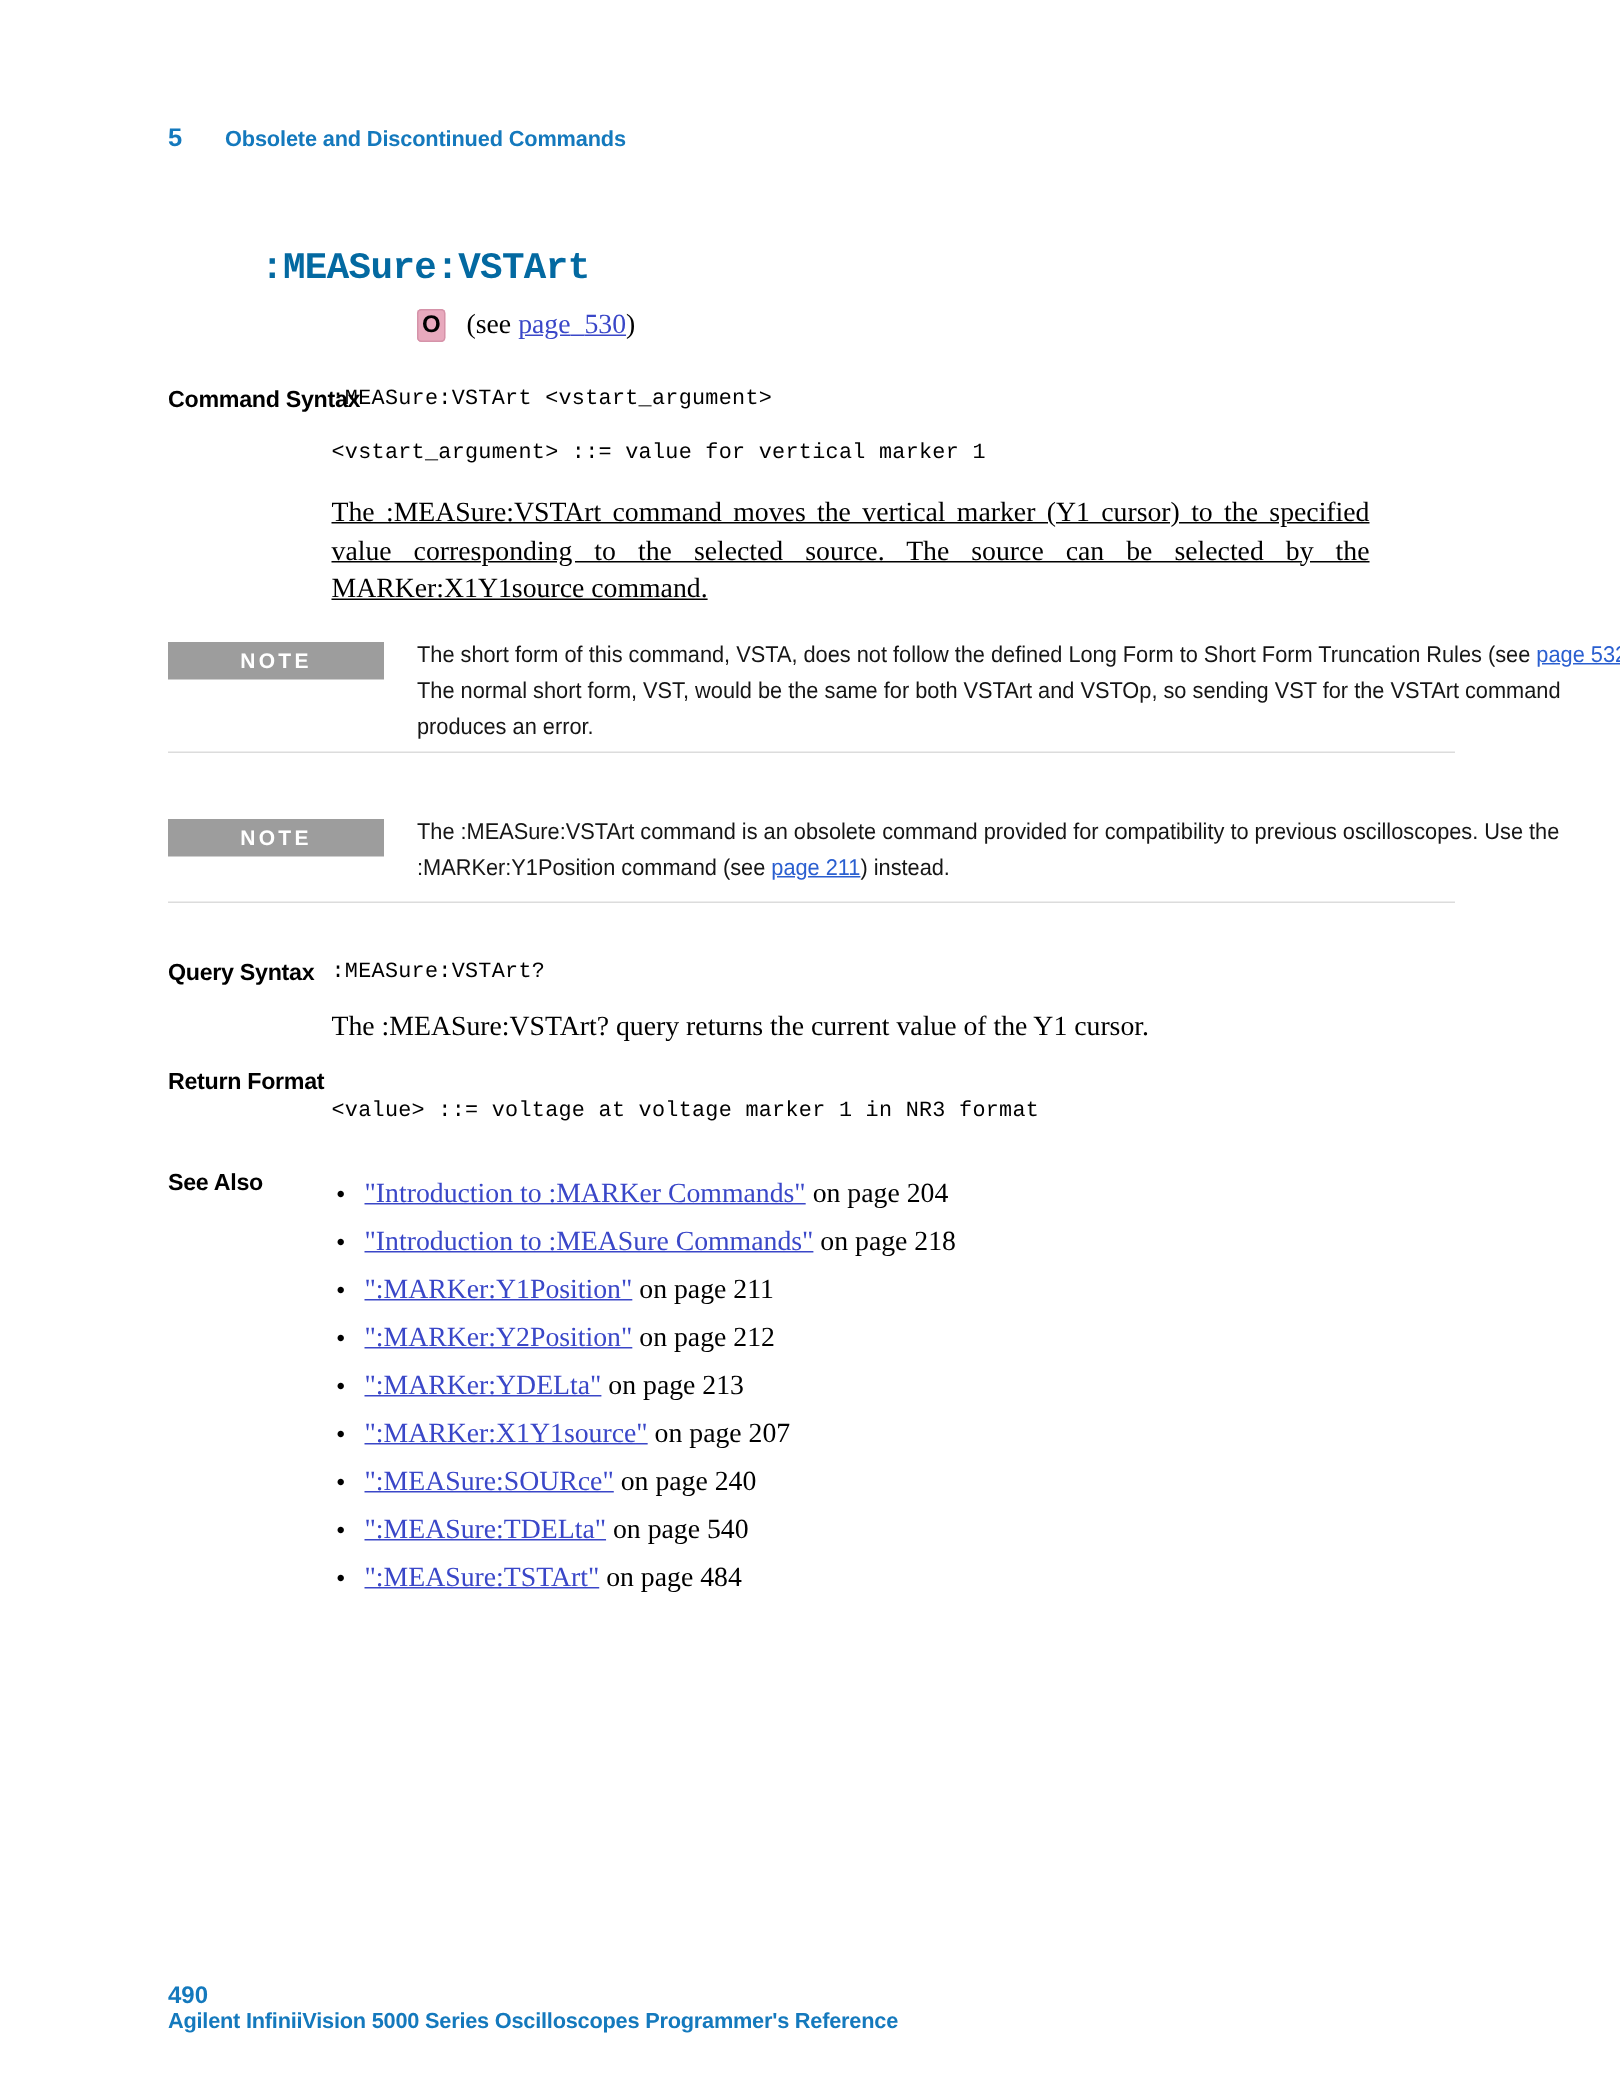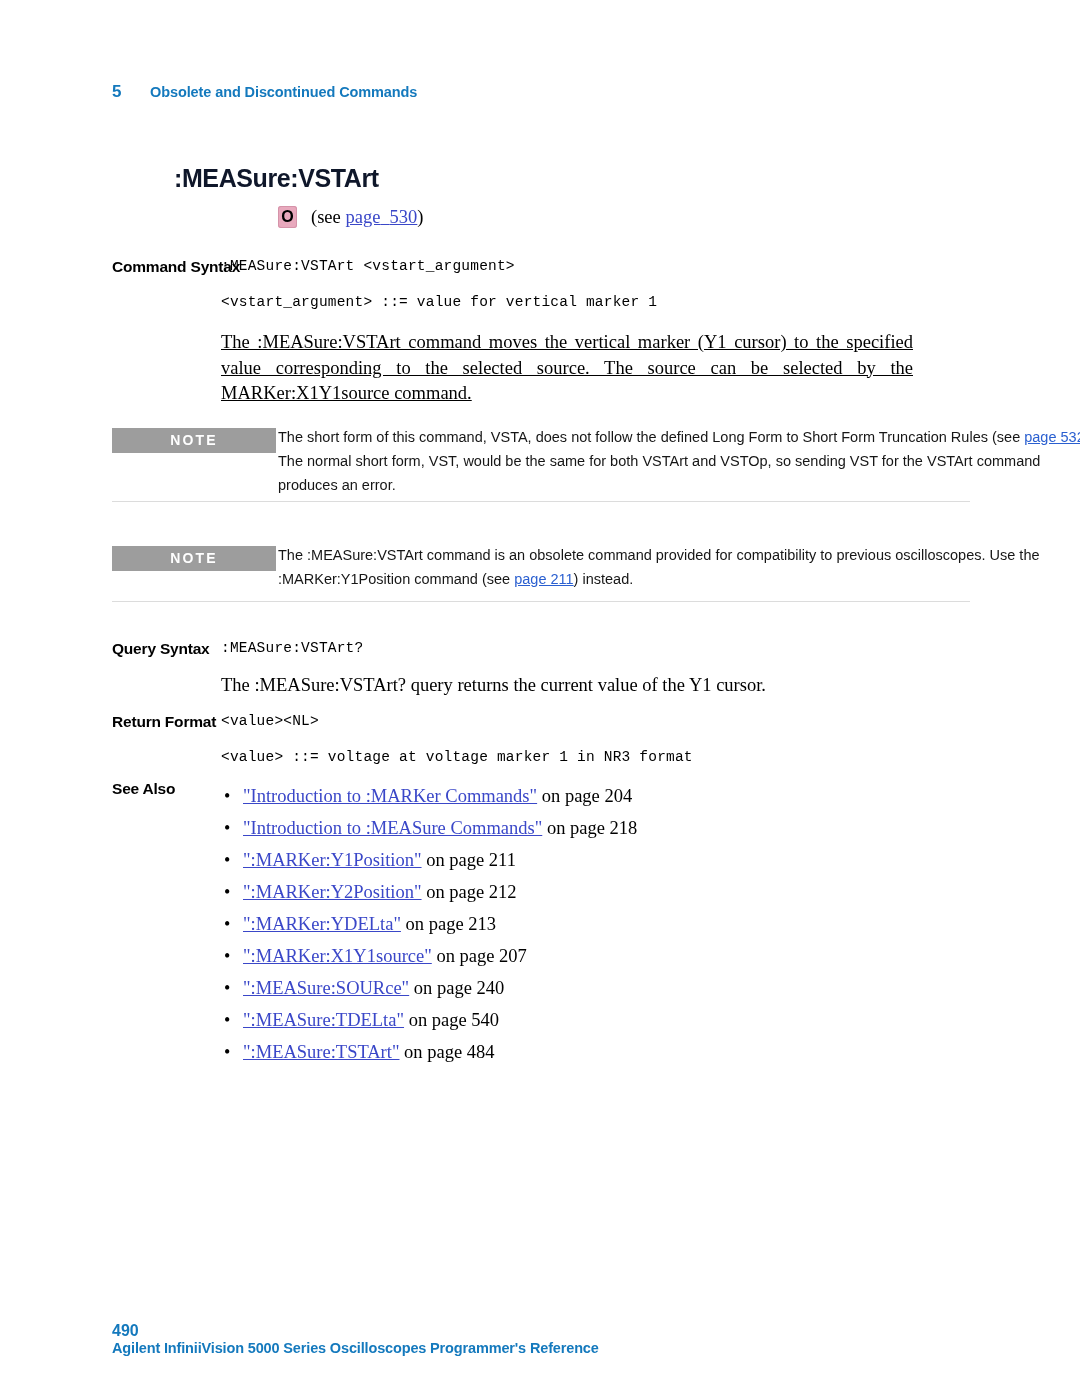--- a/index.html
+++ b/index.html
@@ -34,25 +34,25 @@
   .running-header .chap-title {
     font-size: 14.5px;
     letter-spacing: -0.1px;
   }
 
   
   .cmd-title {
     position: absolute;
     left: 174px;
     top: 164px;
-    font-family: Liberation Sans, sans-serif;
+    font-family: Liberation Mono, monospace;
     font-weight: bold;
     font-size: 25px;
     letter-spacing: -0.4px;
-    color: #0f172a;
+    color: #0369a1;
   }
 
   
   .badge-row {
     position: absolute;
     left: 278px;
     top: 206px;
     display: flex;
     align-items: center;
   }
@@ -120,21 +120,21 @@
   
   .note-block {
     position: absolute;
     left: 112px;
     width: 858px;
   }
   .note-badge {
     position: absolute;
     left: 0;
     top: 3px;
-    width: 164px;
+    width: 144px;
     height: 25px;
     background: #9d9d9d;
     color: #ffffff;
     font-family: "Liberation Sans", sans-serif;
     font-weight: bold;
     font-size: 14px;
     letter-spacing: 2.2px;
     text-align: center;
     line-height: 25px;
   }
@@ -250,21 +250,20 @@
   </div>
 </div>
 
 <div class="row" style="top:673px;">
   <div class="body prose" style="width:700px;">The :MEASure:VSTArt? query returns the current value of the Y1 cursor.</div>
 </div>
 
 <div class="row" style="top:713px;">
   <div class="label">Return Format</div>
   <div class="body">
-    <div class="mono">&lt;value&gt;&lt;NL&gt;</div>
     <div class="mono" style="margin-top:20px;">&lt;value&gt; ::= voltage at voltage marker 1 in NR3 format</div>
   </div>
 </div>
 
 <div class="row" style="top:780px;">
   <div class="label">See Also</div>
   <div class="body">
     <ul class="see-also-list" id="see-also-list">
         <li><span class="bullet">•</span><a class="lnk" href="#">"Introduction to :MARKer Commands"</a><span class="pg"> on page 204</span></li>
         <li><span class="bullet">•</span><a class="lnk" href="#">"Introduction to :MEASure Commands"</a><span class="pg"> on page 218</span></li>

